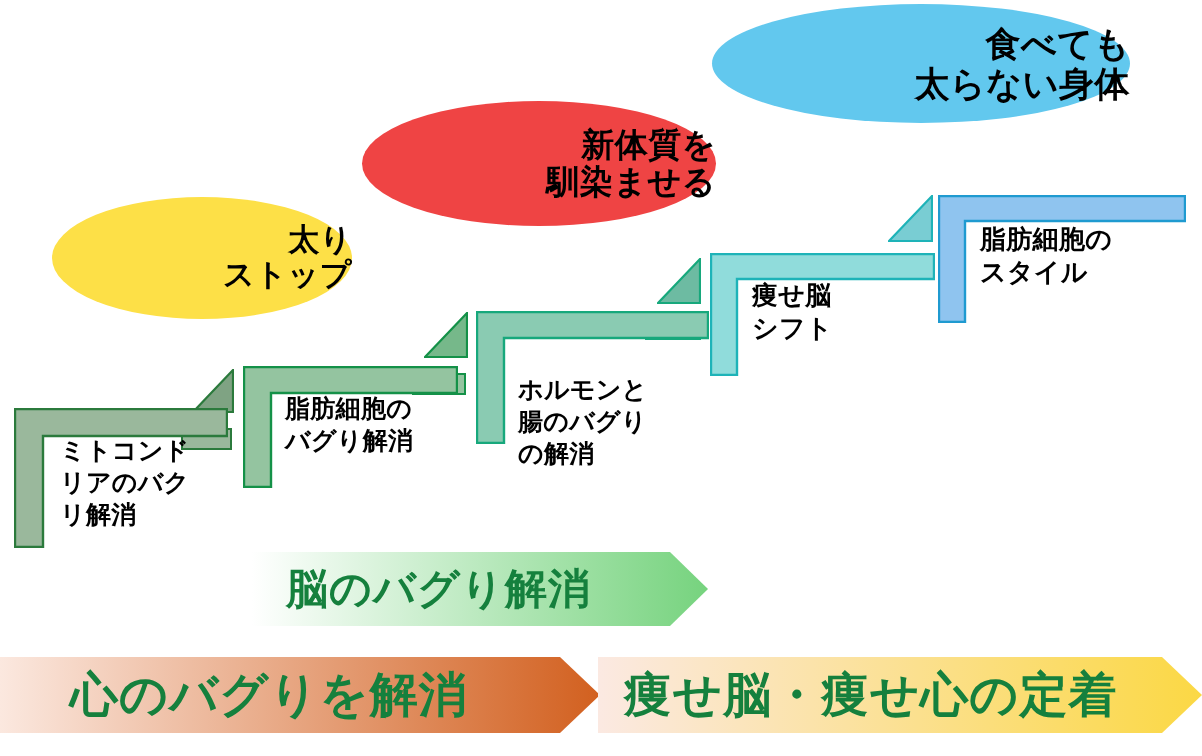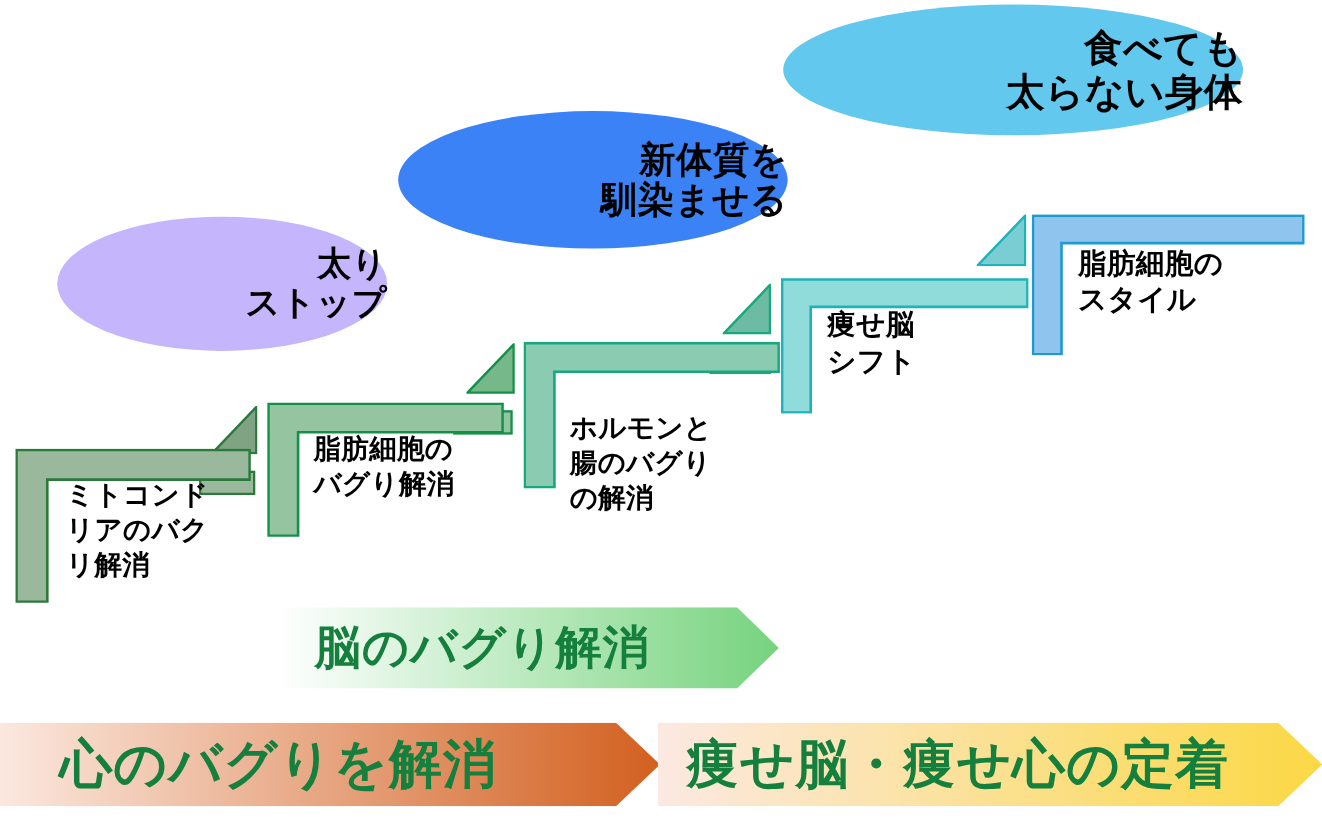--- a/index.html
+++ b/index.html
@@ -71,22 +71,22 @@
     font-weight: bold;
     color: #15803d;
     white-space: pre;
     letter-spacing: 1px;
   }
 </style>
 </head>
 <body>
 
 <div id="canvas">
-    <div class="bubble" style="left: 52px; top: 197px; width: 300px; height: 122px; background: #c4b5fd; font-size: 31px;"><span>太り</span><span>ストップ</span></div>
-    <div class="bubble" style="left: 362px; top: 101px; width: 354px; height: 125px; background: #3b82f6; font-size: 33px;"><span>新体質を</span><span>馴染ませる</span></div>
+    <div class="bubble" style="left: 52px; top: 197px; width: 300px; height: 122px; background: #fde047; font-size: 31px;"><span>太り</span><span>ストップ</span></div>
+    <div class="bubble" style="left: 362px; top: 101px; width: 354px; height: 125px; background: #ef4444; font-size: 33px;"><span>新体質を</span><span>馴染ませる</span></div>
     <div class="bubble" style="left: 712px; top: 4px; width: 418px; height: 119px; background: rgb(98, 200, 238); font-size: 35px;"><span>食べても</span><span>太らない身体</span></div>
     <div class="ramp" style="left: 192px; top: 369px; width: 42px; height: 44px;"><svg width="42" height="44" viewBox="0 0 42 44">
         <polygon points="1,43 41,1 41,43" fill="#7fa383" stroke="#2b7a3c" stroke-width="2.2"></polygon>
       </svg></div>
     <div class="ramp" style="left: 424px; top: 312px; width: 44px; height: 46px;"><svg width="44" height="46" viewBox="0 0 44 46">
         <polygon points="1,45 43,1 43,45" fill="#76b88a" stroke="#149148" stroke-width="2.2"></polygon>
       </svg></div>
     <div class="ramp" style="left: 657px; top: 258px; width: 44px; height: 46px;"><svg width="44" height="46" viewBox="0 0 44 46">
         <polygon points="1,45 43,1 43,45" fill="#6dbba2" stroke="#17a87c" stroke-width="2.2"></polygon>
       </svg></div>
@@ -149,21 +149,21 @@
     <div class="banner" style="left: 0px; top: 657px; width: 600px; height: 76px;">
       <svg width="600" height="76" viewBox="0 0 600 76" style="position: absolute; left: 0px; top: 0px;">
         <defs>
           <linearGradient id="grad-1" x1="0" y1="0" x2="1" y2="0">
             <stop offset="0%" stop-color="#fbe8df"></stop>
             <stop offset="100%" stop-color="#d2601f"></stop>
           </linearGradient>
         </defs>
         <polygon points="0,0 560,0 600,38 560,76 0,76" fill="url(#grad-1)"></polygon>
       </svg>
-      <div class="bannertext" style="left: 54px; top: 50%; transform: translateY(-50%); font-size: 48px;">心のバグりを解消</div>
+      <div class="bannertext" style="left: 70px; top: 50%; transform: translateY(-50%); font-size: 48px;">心のバグりを解消</div>
     </div>
     <div class="banner" style="left: 598px; top: 657px; width: 604px; height: 76px; border-radius: 21px;">
       <svg width="604" height="76" viewBox="0 0 604 76" style="position: absolute; left: 0px; top: 0px;">
         <defs>
           <linearGradient id="grad-2" x1="0" y1="0" x2="1" y2="0">
             <stop offset="0%" stop-color="#fbe9e2"></stop>
             <stop offset="100%" stop-color="#fbd844"></stop>
           </linearGradient>
         </defs>
         <polygon points="0,0 564,0 604,38 564,76 0,76" fill="url(#grad-2)"></polygon>

